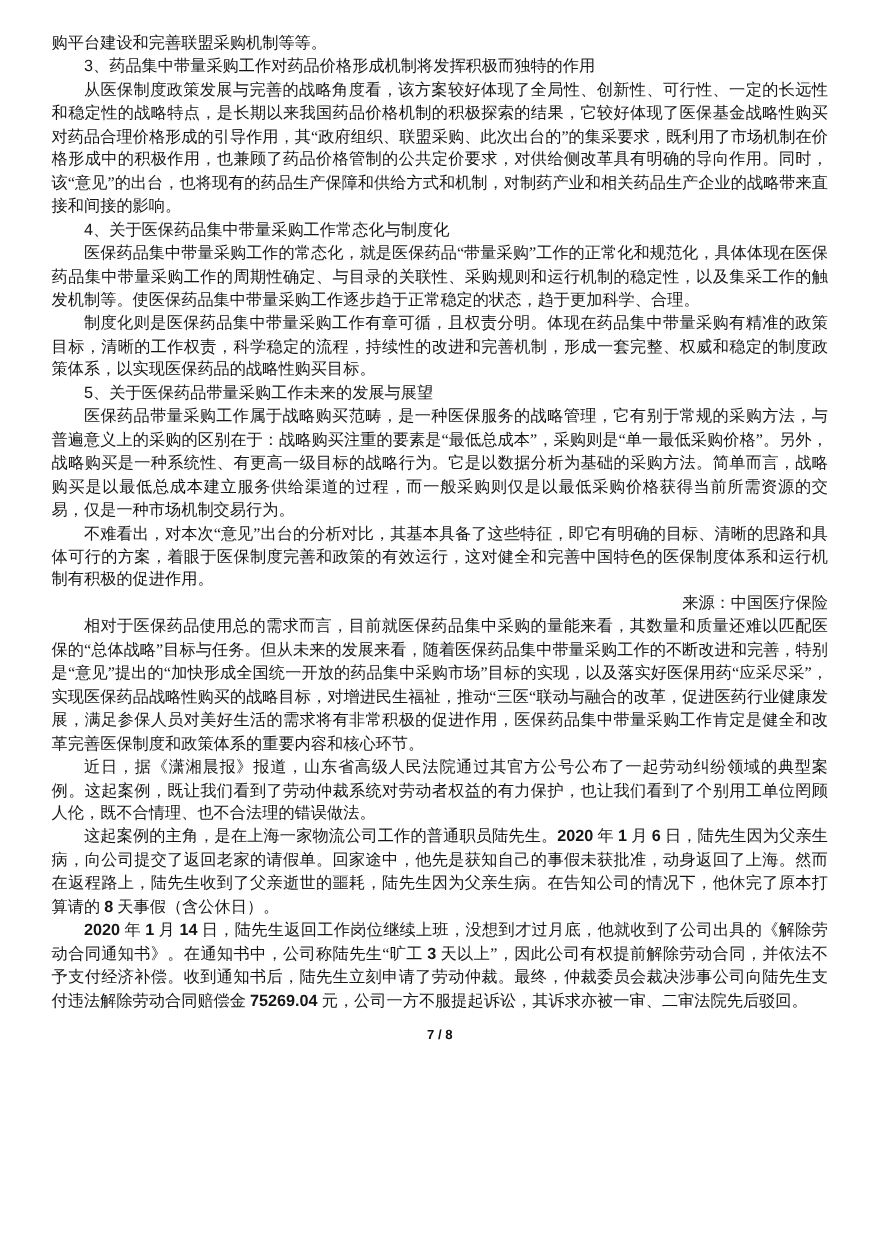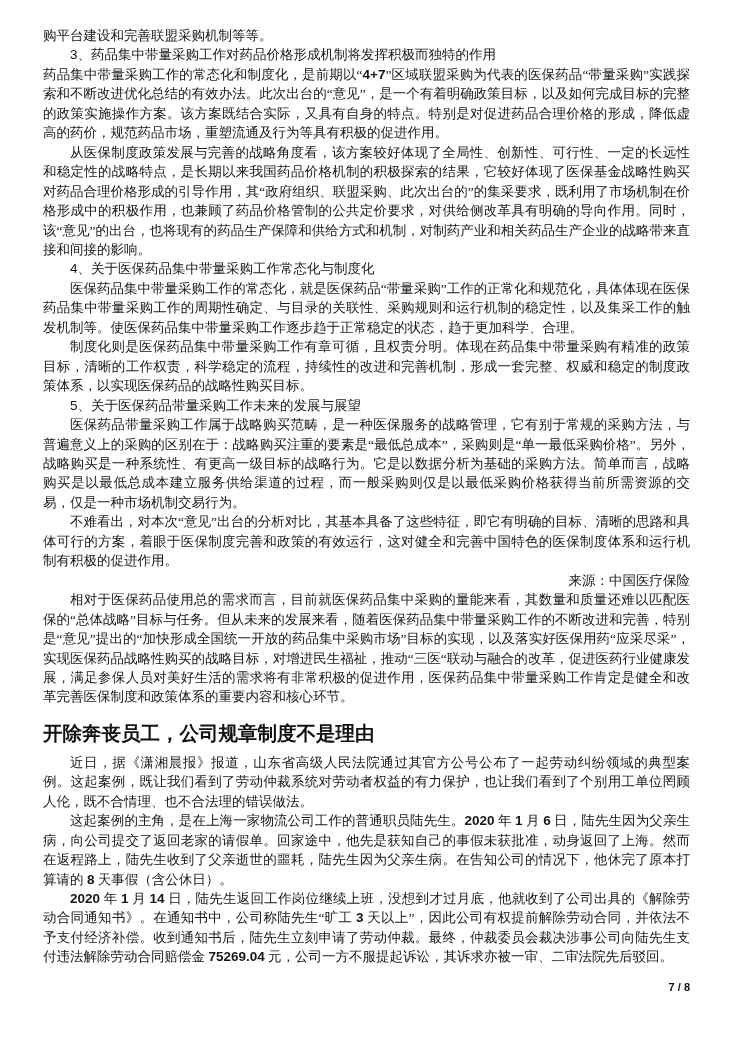--- a/index.html
+++ b/index.html
@@ -47,43 +47,41 @@
     text-indent: 0;
     text-align: left;
     color: #111111;
   }
   .b {
     font-weight: 700;
     font-family: "Liberation Sans", "DejaVu Sans", sans-serif;
   }
   .page-number {
     margin-top: 14px;
-    text-align: right;
+    text-align: center;
     font-family: "Liberation Sans", "DejaVu Sans", sans-serif;
     font-weight: 700;
     font-size: 11px;
     color: #111111;
   }
 </style>
 </head>
 <body>
 
 <div class="page">
   <p class="para no-indent">购平台建设和完善联盟采购机制等等。</p>
   <p class="para sec-heading">3、药品集中带量采购工作对药品价格形成机制将发挥积极而独特的作用</p>
-  <p class="para no-indent"><span>药品集中带量采购工作的常态化和制度化，是前期以“</span><span class="b">4+7</span><span>”区域联盟采购为代表的医保药品“带量采购”实践探索和不断改进优化总结的有效办法。此次出台的“意见”，是一个有着明确政策目标，以及如何完成目标的完整的政策实施操作方案。该方案既结合实际，又具有自身的特点。特别是对促进药品合理价格的形成，降低虚高的药价，规范药品市场，重塑流通及行为等具有积极的促进作用。</span></p>
   <p class="para">从医保制度政策发展与完善的战略角度看，该方案较好体现了全局性、创新性、可行性、一定的长远性和稳定性的战略特点，是长期以来我国药品价格机制的积极探索的结果，它较好体现了医保基金战略性购买对药品合理价格形成的引导作用，其“政府组织、联盟采购、此次出台的”的集采要求，既利用了市场机制在价格形成中的积极作用，也兼顾了药品价格管制的公共定价要求，对供给侧改革具有明确的导向作用。同时，该“意见”的出台，也将现有的药品生产保障和供给方式和机制，对制药产业和相关药品生产企业的战略带来直接和间接的影响。</p>
   <p class="para sec-heading">4、关于医保药品集中带量采购工作常态化与制度化</p>
   <p class="para">医保药品集中带量采购工作的常态化，就是医保药品“带量采购”工作的正常化和规范化，具体体现在医保药品集中带量采购工作的周期性确定、与目录的关联性、采购规则和运行机制的稳定性，以及集采工作的触发机制等。使医保药品集中带量采购工作逐步趋于正常稳定的状态，趋于更加科学、合理。</p>
   <p class="para">制度化则是医保药品集中带量采购工作有章可循，且权责分明。体现在药品集中带量采购有精准的政策目标，清晰的工作权责，科学稳定的流程，持续性的改进和完善机制，形成一套完整、权威和稳定的制度政策体系，以实现医保药品的战略性购买目标。</p>
   <p class="para sec-heading">5、关于医保药品带量采购工作未来的发展与展望</p>
   <p class="para">医保药品带量采购工作属于战略购买范畴，是一种医保服务的战略管理，它有别于常规的采购方法，与普遍意义上的采购的区别在于：战略购买注重的要素是“最低总成本”，采购则是“单一最低采购价格”。另外，战略购买是一种系统性、有更高一级目标的战略行为。它是以数据分析为基础的采购方法。简单而言，战略购买是以最低总成本建立服务供给渠道的过程，而一般采购则仅是以最低采购价格获得当前所需资源的交易，仅是一种市场机制交易行为。</p>
   <p class="para">不难看出，对本次“意见”出台的分析对比，其基本具备了这些特征，即它有明确的目标、清晰的思路和具体可行的方案，着眼于医保制度完善和政策的有效运行，这对健全和完善中国特色的医保制度体系和运行机制有积极的促进作用。</p>
   <p class="para source-line">来源：中国医疗保险</p>
   <p class="para">相对于医保药品使用总的需求而言，目前就医保药品集中采购的量能来看，其数量和质量还难以匹配医保的“总体战略”目标与任务。但从未来的发展来看，随着医保药品集中带量采购工作的不断改进和完善，特别是“意见”提出的“加快形成全国统一开放的药品集中采购市场”目标的实现，以及落实好医保用药“应采尽采”，实现医保药品战略性购买的战略目标，对增进民生福祉，推动“三医“联动与融合的改革，促进医药行业健康发展，满足参保人员对美好生活的需求将有非常积极的促进作用，医保药品集中带量采购工作肯定是健全和改革完善医保制度和政策体系的重要内容和核心环节。</p>
 
-  <h1 class="article-title">开除奔丧员工，公司规章制度不是理由</h1>
   <p class="para">近日，据《潇湘晨报》报道，山东省高级人民法院通过其官方公号公布了一起劳动纠纷领域的典型案例。这起案例，既让我们看到了劳动仲裁系统对劳动者权益的有力保护，也让我们看到了个别用工单位罔顾人伦，既不合情理、也不合法理的错误做法。</p>
   <p class="para"><span>这起案例的主角，是在上海一家物流公司工作的普通职员陆先生。</span><span class="b">2020</span><span> 年 </span><span class="b">1</span><span> 月 </span><span class="b">6</span><span> 日，陆先生因为父亲生病，向公司提交了返回老家的请假单。回家途中，他先是获知自己的事假未获批准，动身返回了上海。然而在返程路上，陆先生收到了父亲逝世的噩耗，陆先生因为父亲生病。在告知公司的情况下，他休完了原本打算请的 </span><span class="b">8</span><span> 天事假（含公休日）。</span></p>
   <p class="para"><span class="b">2020</span><span> 年 </span><span class="b">1</span><span> 月 </span><span class="b">14</span><span> 日，陆先生返回工作岗位继续上班，没想到才过月底，他就收到了公司出具的《解除劳动合同通知书》。在通知书中，公司称陆先生“旷工 </span><span class="b">3</span><span> 天以上”，因此公司有权提前解除劳动合同，并依法不予支付经济补偿。收到通知书后，陆先生立刻申请了劳动仲裁。最终，仲裁委员会裁决涉事公司向陆先生支付违法解除劳动合同赔偿金 </span><span class="b">75269.04</span><span> 元，公司一方不服提起诉讼，其诉求亦被一审、二审法院先后驳回。</span></p>
 
   <div class="page-number">7 / 8</div>
 </div>
 
 </body></html>

